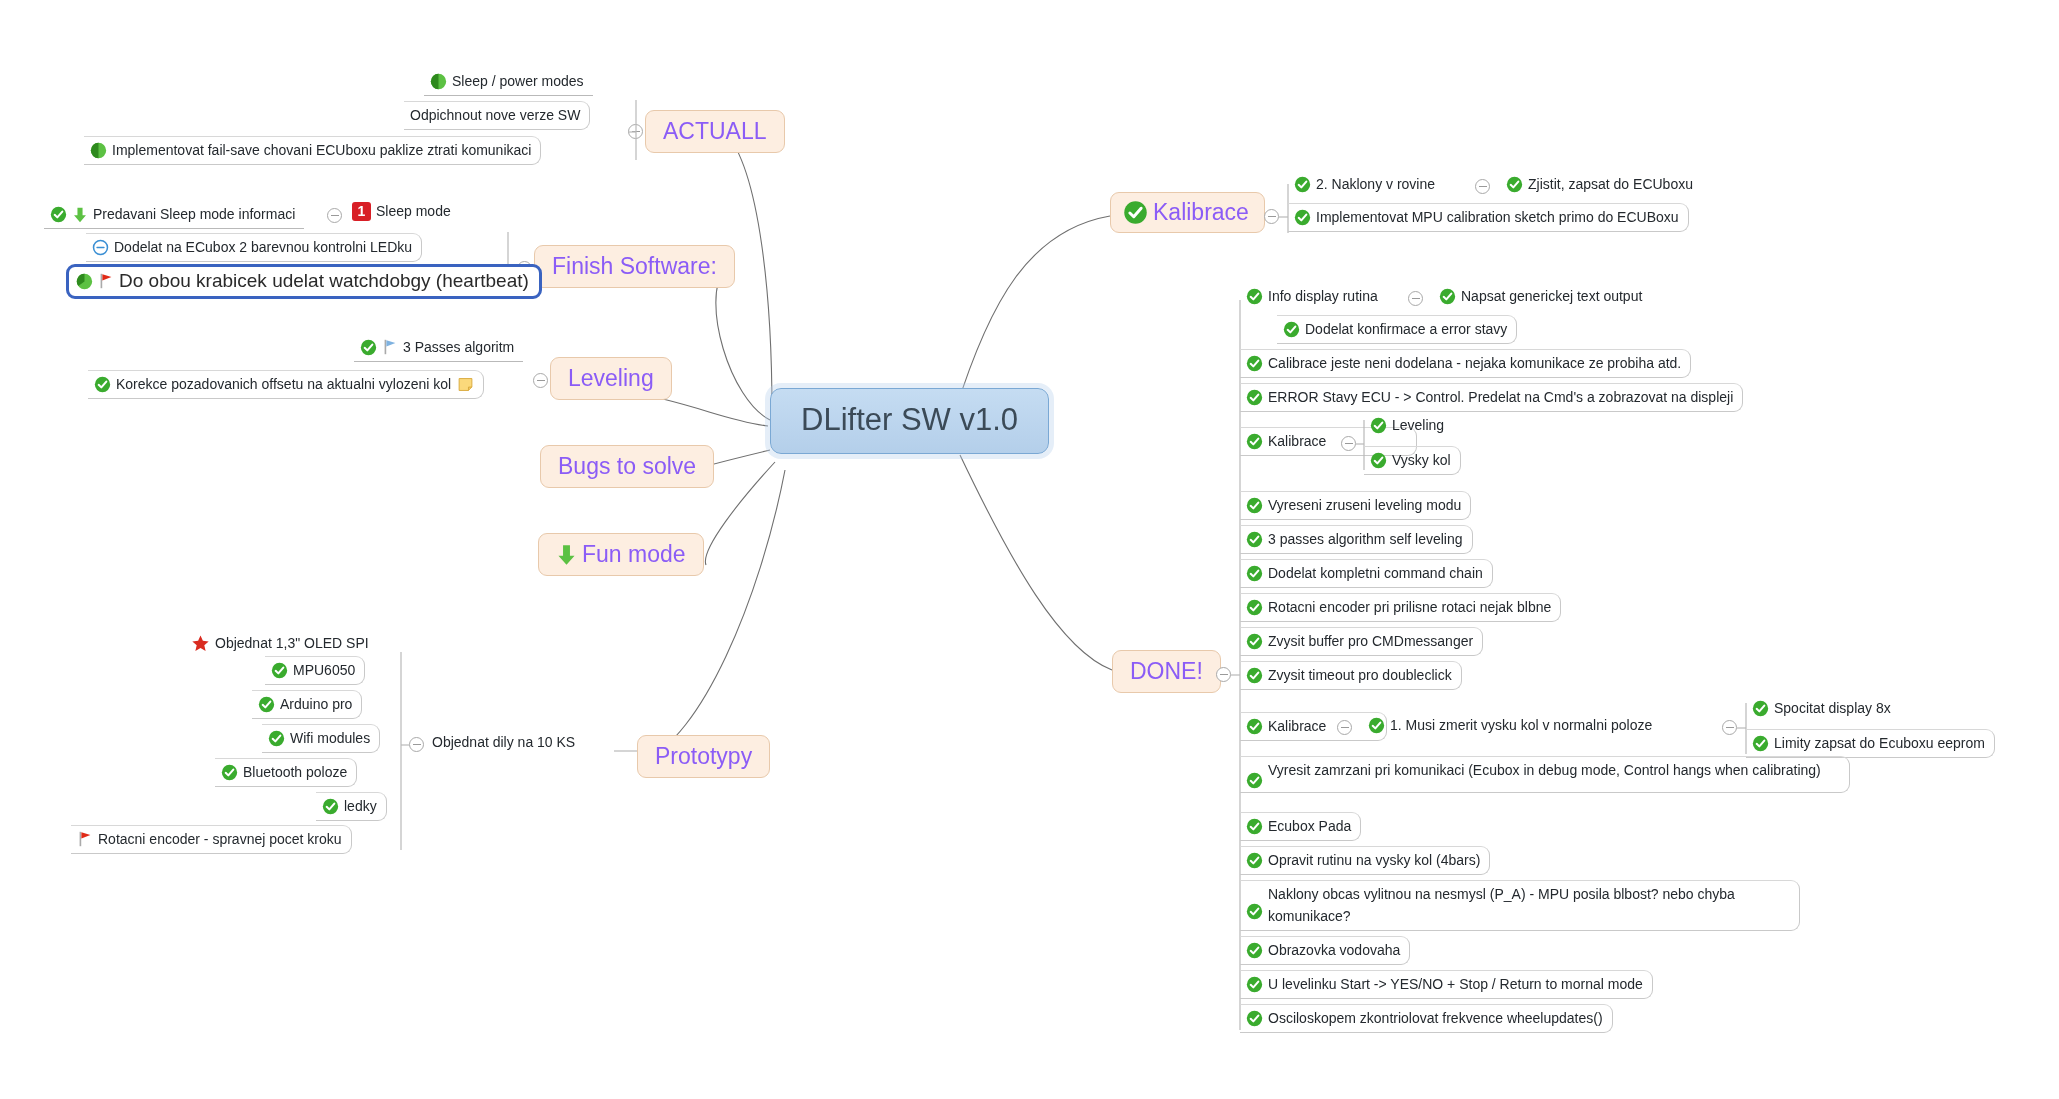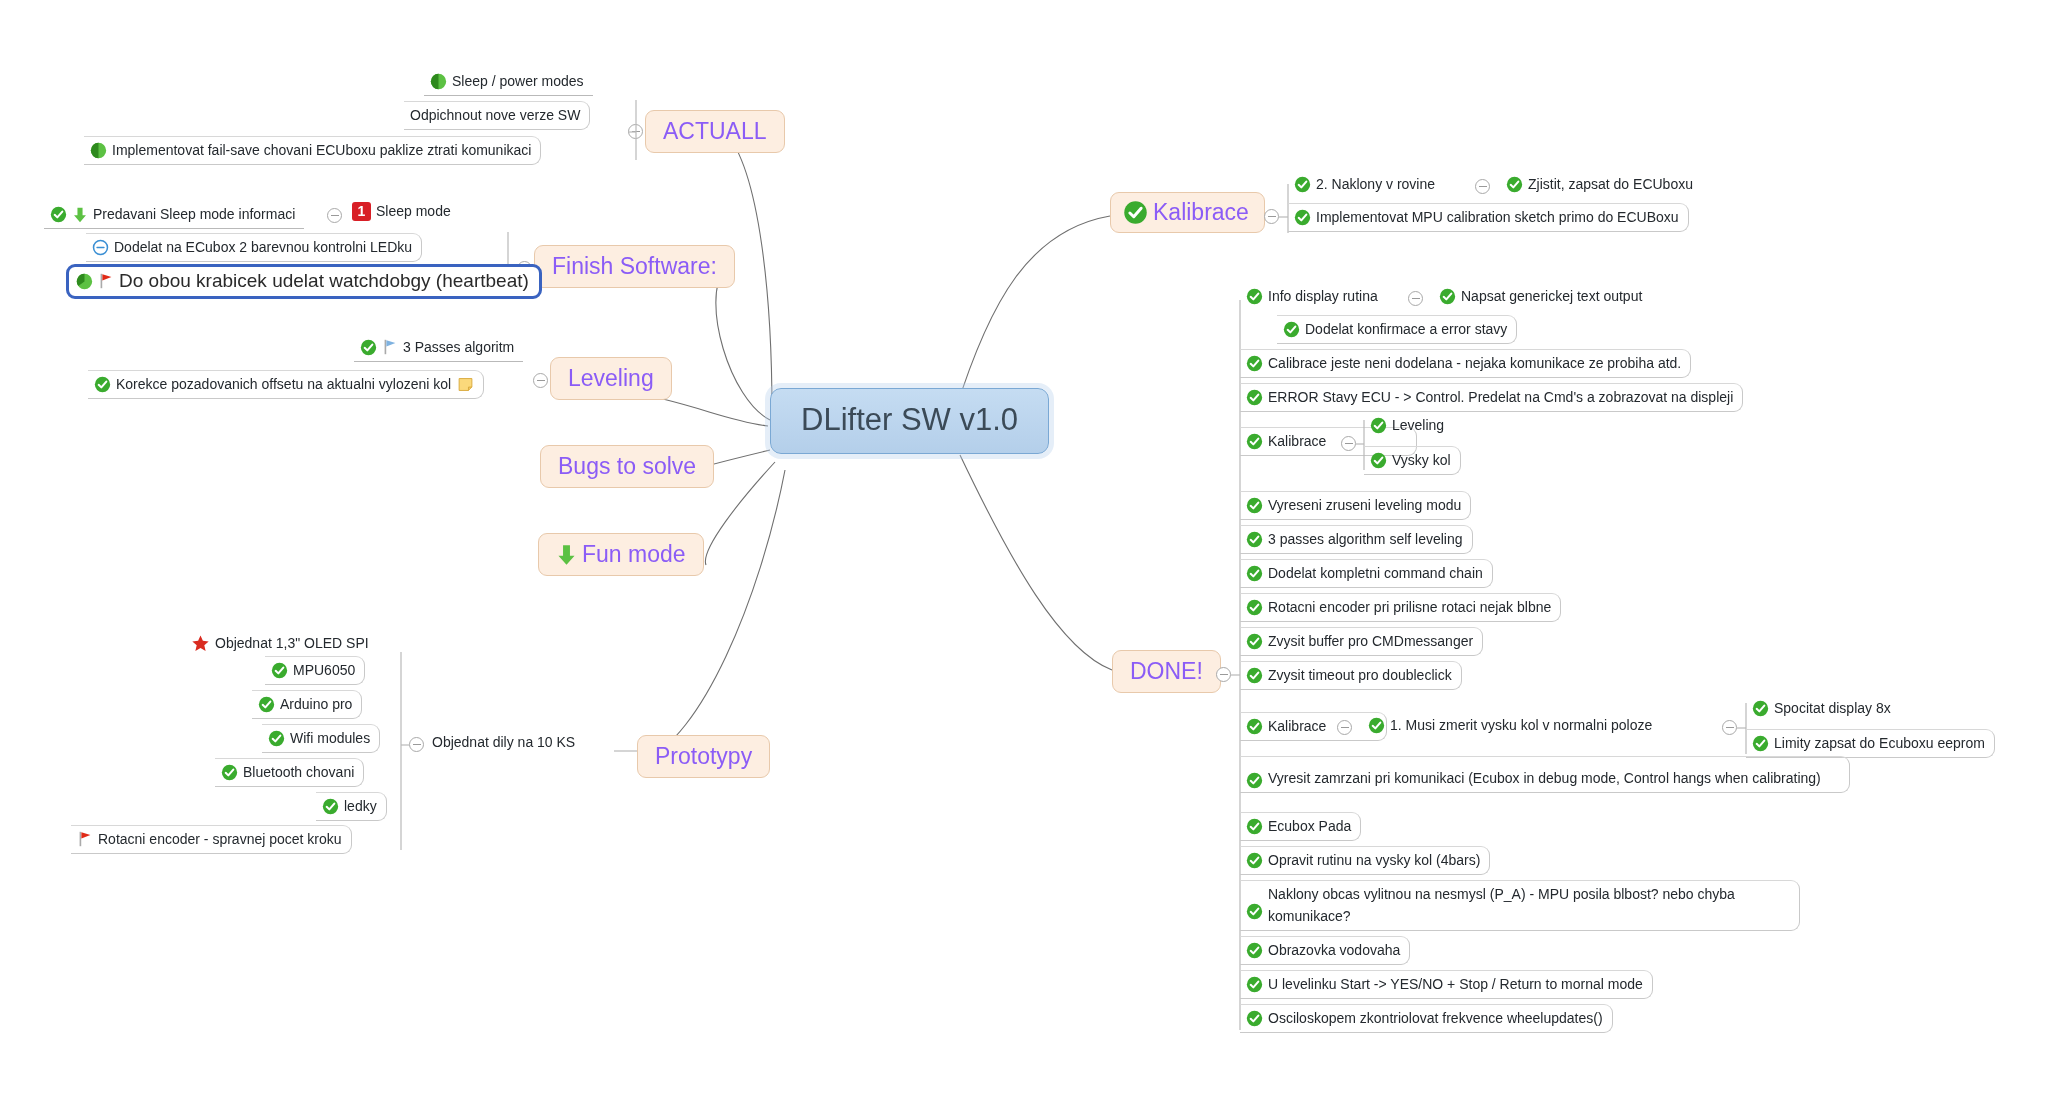--- a/index.html
+++ b/index.html
@@ -301,21 +301,21 @@
     <span class="txt">Wifi modules</span>
   </div>
 
   <div class="node leaf boxed" style="left:215px;top:758px;">
     <span class="ic">
       <svg width="17" height="17" viewBox="0 0 20 20">
           <circle cx="10" cy="10" r="9" fill="#3aab2e"></circle>
           <path d="M5.5 10.4 L8.6 13.4 L14.5 6.6" stroke="#fff" stroke-width="2.4" fill="none" stroke-linecap="round" stroke-linejoin="round"></path>
         </svg>
     </span>
-    <span class="txt">Bluetooth chovani</span>
+    <span class="txt">Bluetooth poloze</span>
   </div>
 
   <div class="node leaf boxed" style="left:316px;top:792px;">
     <span class="ic">
       <svg width="17" height="17" viewBox="0 0 20 20">
           <circle cx="10" cy="10" r="9" fill="#3aab2e"></circle>
           <path d="M5.5 10.4 L8.6 13.4 L14.5 6.6" stroke="#fff" stroke-width="2.4" fill="none" stroke-linecap="round" stroke-linejoin="round"></path>
         </svg>
     </span>
     <span class="txt">ledky</span>
@@ -572,21 +572,21 @@
   <div class="node leaf boxed" style="left:1746px;top:729px;">
     <span class="ic">
       <svg width="17" height="17" viewBox="0 0 20 20">
           <circle cx="10" cy="10" r="9" fill="#3aab2e"></circle>
           <path d="M5.5 10.4 L8.6 13.4 L14.5 6.6" stroke="#fff" stroke-width="2.4" fill="none" stroke-linecap="round" stroke-linejoin="round"></path>
         </svg>
     </span>
     <span class="txt">Limity zapsat do Ecuboxu eeprom</span>
   </div>
 
-  <div class="node leaf boxed wrapline" style="left:1240px;top:756px;width:610px;align-items:flex-end;">
+  <div class="node leaf boxed wrapline" style="left:1240px;top:756px;width:610px;align-items:flex-start;">
     <span class="ic" style="margin-top:13px;">
       <svg width="17" height="17" viewBox="0 0 20 20">
           <circle cx="10" cy="10" r="9" fill="#3aab2e"></circle>
           <path d="M5.5 10.4 L8.6 13.4 L14.5 6.6" stroke="#fff" stroke-width="2.4" fill="none" stroke-linecap="round" stroke-linejoin="round"></path>
         </svg>
     </span>
     <span class="txt">Vyresit zamrzani pri komunikaci (Ecubox in debug mode, Control hangs when calibrating)</span>
   </div>
 
   <div class="node leaf boxed" style="left:1240px;top:812px;">

